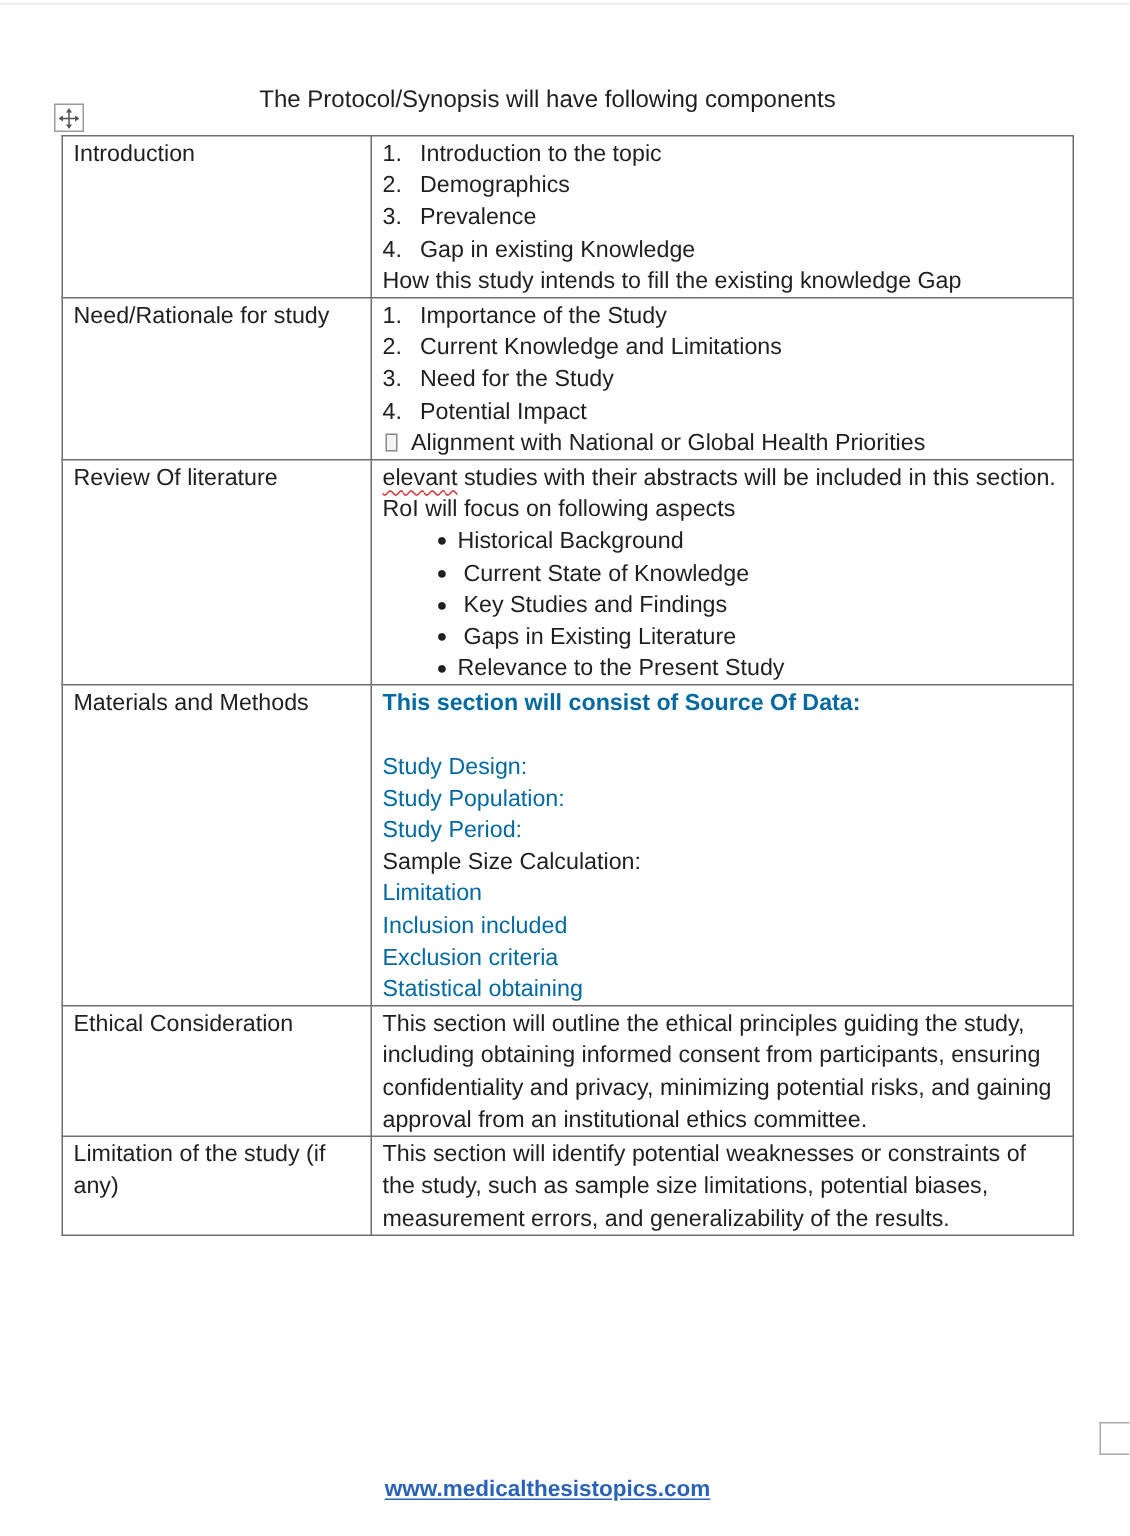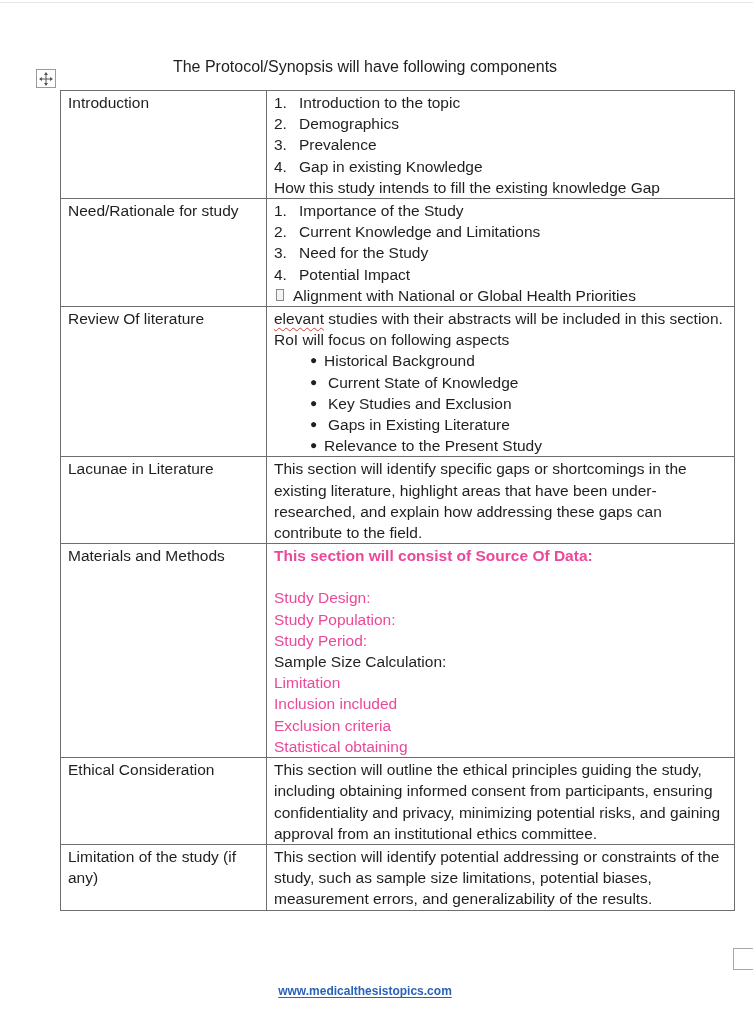--- a/index.html
+++ b/index.html
@@ -14,50 +14,50 @@
     position: absolute; left: 0; width: 730px; top: 58px;
     text-align: center; font-size: 16px; color: #1f1f1f;
   }
   .move-handle {
     position: absolute; left: 36px; top: 69px; width: 20px; height: 19px;
     border: 1px solid #9a9a9a; background: #fff;
     display: flex; align-items: center; justify-content: center;
   }
   .move-handle svg { width: 14px; height: 14px; }
   table.proto {
-    position: absolute; left: 60px; top: 90px; width: 675px;
+    position: absolute; left: 41px; top: 90px; width: 675px;
     border-collapse: collapse; font-size: 15.5px; line-height: 21.2px;
   }
   table.proto td {
     border: 1.5px solid #6e6e6e; vertical-align: top; padding: 1px 6px 0 7px;
   }
   td.label-cell { width: 206px; }
   ol.num-list { list-style: none; }
   ol.num-list li { display: flex; }
   ol.num-list li .num { width: 25px; flex: 0 0 25px; }
   .sym-item { display: flex; }
   .sym-box {
     display: inline-block; width: 8px; height: 12px; border: 1px solid #8a8a8a;
     margin: 4px 9px 0 2px; background: #f4f4f4;
   }
   ul.bul-list { list-style: none; padding-left: 36px; }
   ul.bul-list li { display: flex; }
   ul.bul-list li .dot { width: 14px; flex: 0 0 14px; font-size: 12px; }
   ul.bul-list li.pad .txt { padding-left: 4px; text-align: right; }
   .spell { text-decoration: underline wavy #d04040; text-decoration-thickness: 1px; text-underline-offset: 3px; margin-top: 32px; }
-  .navy { color: #ec4899; }
+  .navy { color: #0369a1; }
   .bold { font-weight: bold; }
   .blank-line { height: 21px; }
   .corner-box {
     position: absolute; left: 733px; top: 948px; width: 20px; height: 22px;
     border: 1px solid #a8a8a8; border-right: none; background: #fff;
   }
   .footer-link {
     position: absolute; left: 0; width: 730px; top: 984px; text-align: center;
-    font-size: 12px; font-weight: bold; color: #2a62b8; text-decoration: underline;
+    font-size: 15px; font-weight: bold; color: #2a62b8; text-decoration: underline;
     text-underline-offset: 2px;
   }
 </style>
 </head>
 <body>
 
 <div class="page">
   <div class="top-rule"></div>
 
   <div class="title">The Protocol/Synopsis will have following components</div>
@@ -137,38 +137,34 @@
             <li>
                 <span class="dot">●</span>
                 <span class="txt">Historical Background</span>
               </li>
             <li class="pad">
                 <span class="dot">●</span>
                 <span class="txt">Current State of Knowledge</span>
               </li>
             <li class="pad">
                 <span class="dot">●</span>
-                <span class="txt">Key Studies and Exclusion</span>
+                <span class="txt">Key Studies and Findings</span>
               </li>
             <li class="pad">
                 <span class="dot">●</span>
                 <span class="txt">Gaps in Existing Literature</span>
               </li>
             <li>
                 <span class="dot">●</span>
                 <span class="txt">Relevance to the Present Study</span>
               </li>
           </ul>
         </td>
       </tr>
 
-      <tr>
-        <td class="label-cell">Lacunae in Literature</td>
-        <td>This section will  identify specific gaps or shortcomings in the existing literature, highlight areas that have been under-researched, and explain how addressing these gaps can contribute to the field.</td>
-      </tr>
 
       <tr>
         <td class="label-cell">Materials and Methods</td>
         <td>
           <div class="navy bold">This section will consist of Source Of Data:</div>
           <div class="blank-line"></div>
           <div class="navy">Study Design:</div>
           <div class="navy">Study Population:</div>
           <div class="navy">Study Period:</div>
           <div>Sample Size Calculation:</div>
@@ -179,21 +175,21 @@
         </td>
       </tr>
 
       <tr>
         <td class="label-cell">Ethical Consideration</td>
         <td>This section will  outline the ethical principles guiding the study, including obtaining informed consent from participants, ensuring confidentiality and privacy, minimizing potential risks, and gaining approval from an institutional ethics committee.</td>
       </tr>
 
       <tr>
         <td class="label-cell">Limitation of the study (if any)</td>
-        <td>This section will identify potential addressing or constraints of the study, such as sample size limitations, potential biases, measurement errors, and generalizability of the results.</td>
+        <td>This section will identify potential weaknesses or constraints of the study, such as sample size limitations, potential biases, measurement errors, and generalizability of the results.</td>
       </tr>
     </tbody>
   </table>
 
   <div class="corner-box"></div>
 
   <div class="footer-link">www.medicalthesistopics.com</div>
 </div>
 
 </body></html>

